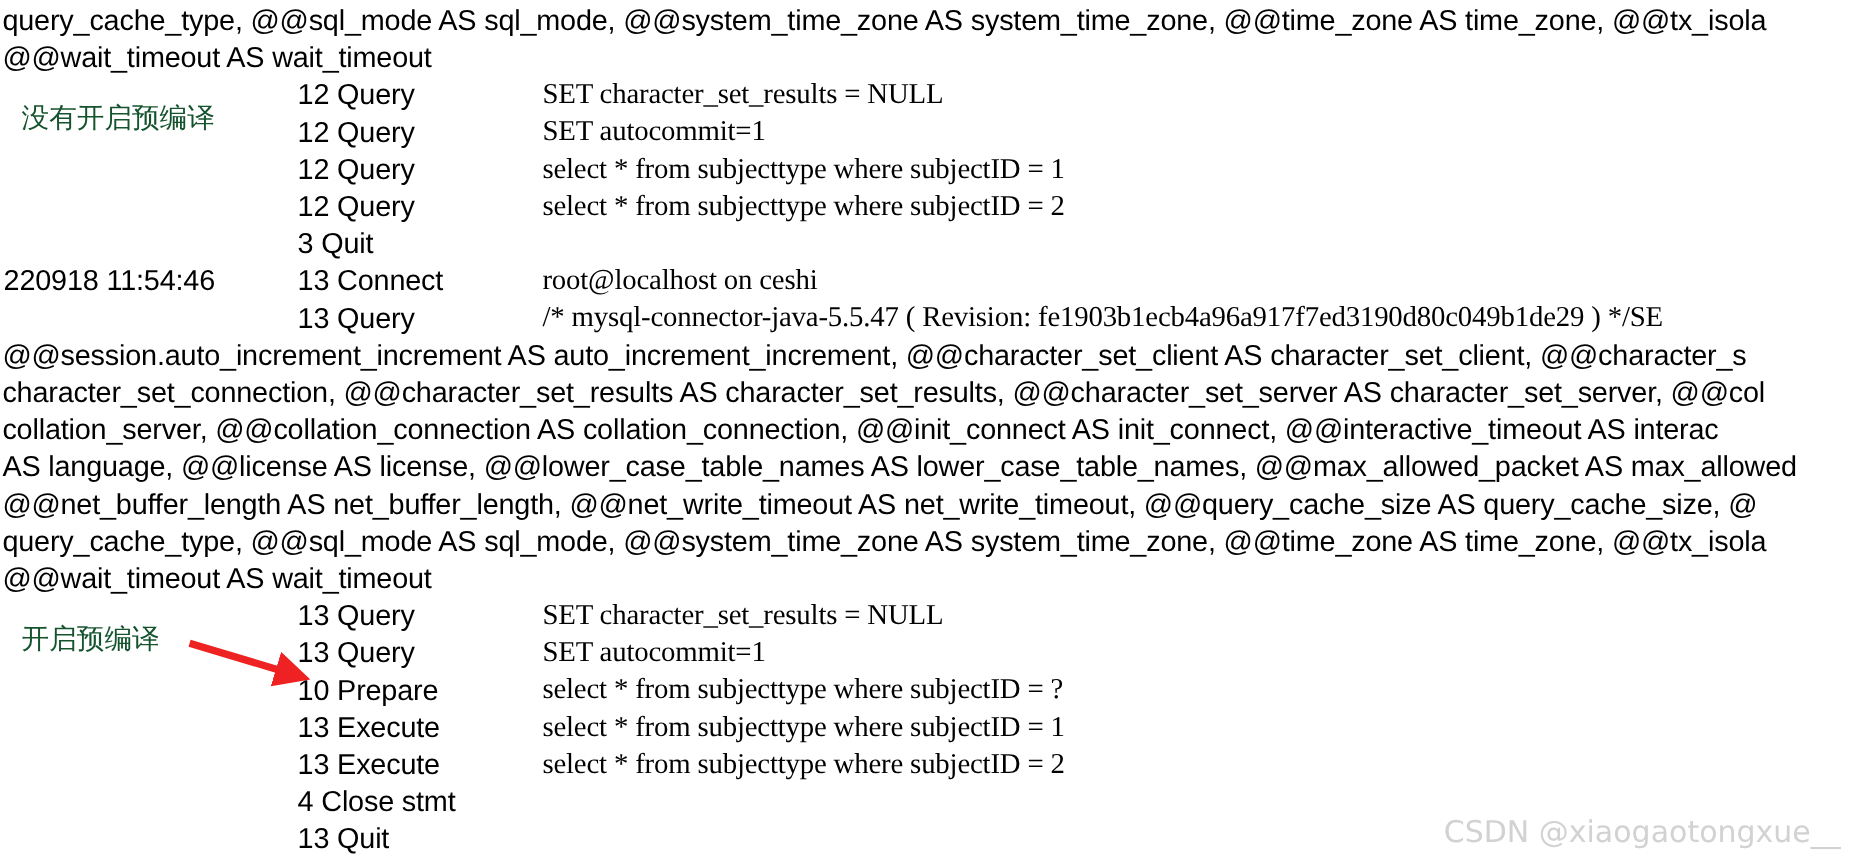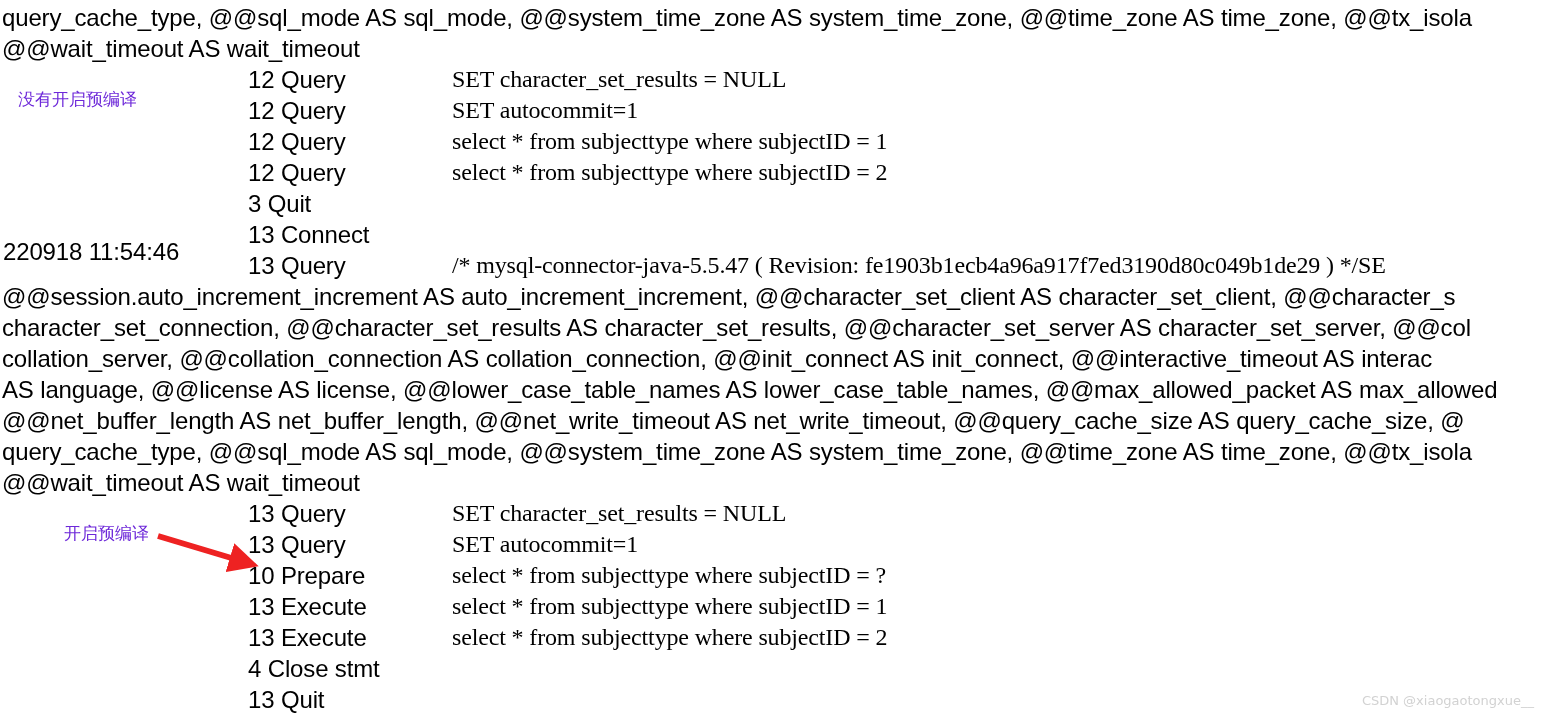--- a/index.html
+++ b/index.html
@@ -38,83 +38,82 @@
   .wrap-line {
     left: 2px;
   }
 
   
   .col-time {
     position: absolute;
     left: 3px;
     top: 0;
     white-space: pre;
-    margin-top: 17px;
   }
   .col-id {
     position: absolute;
     left: 248px;
     top: 0;
     white-space: pre;
   }
   .col-cmd {
     position: absolute;
     left: 452px;
     top: 0;
     white-space: pre;
     font-family: Liberation Serif, serif;
   }
 
   
   .annotation {
     position: absolute;
-    font-size: 17px;
+    font-size: 23px;
     line-height: 31px;
-    color: #6d28d9;
+    color: #14532d;
     white-space: pre;
     font-family: "DejaVu Sans", "Liberation Sans", sans-serif;
   }
   #annotation-no-prepare { left: 18px; top: 84px; }
-  #annotation-prepare    { left: 18px; top: 518px; margin-left: 46px; }
+  #annotation-prepare    { left: 18px; top: 518px; }
 
   
   #arrow-pointer {
     position: absolute;
     left: 150px;
     top: 524px;
     width: 110px;
     height: 56px;
     pointer-events: none;
   }
 
   
   #watermark {
     position: absolute;
     right: 12px;
     bottom: 8px;
-    font-size: 13px;
+    font-size: 25px;
     color: #d2d2d2;
     white-space: pre;
     font-family: "DejaVu Sans", "Liberation Sans", sans-serif;
   }
 </style>
 </head>
 <body>
 
 <div id="log-root">
 
   <div id="log-lines">
       <div class="log-line wrap-line" style="top: 2px;">query_cache_type, @@sql_mode AS sql_mode, @@system_time_zone AS system_time_zone, @@time_zone AS time_zone, @@tx_isola</div>
       <div class="log-line wrap-line" style="top: 33px;">@@wait_timeout AS wait_timeout</div>
       <div class="log-line" style="top: 64px;"><span class="col-time"></span><span class="col-id">12 Query</span><span class="col-cmd">SET character_set_results = NULL</span></div>
       <div class="log-line" style="top: 95px;"><span class="col-time"></span><span class="col-id">12 Query</span><span class="col-cmd">SET autocommit=1</span></div>
       <div class="log-line" style="top: 126px;"><span class="col-time"></span><span class="col-id">12 Query</span><span class="col-cmd">select * from subjecttype where subjectID = 1</span></div>
       <div class="log-line" style="top: 157px;"><span class="col-time"></span><span class="col-id">12 Query</span><span class="col-cmd">select * from subjecttype where subjectID = 2</span></div>
       <div class="log-line" style="top: 188px;"><span class="col-time"></span><span class="col-id">3 Quit</span><span class="col-cmd"></span></div>
-      <div class="log-line" style="top: 219px;"><span class="col-time">220918 11:54:46</span><span class="col-id">13 Connect</span></div>
+      <div class="log-line" style="top: 219px;"><span class="col-time">220918 11:54:46</span><span class="col-id">13 Connect</span><span class="col-cmd">root@localhost on ceshi</span></div>
       <div class="log-line" style="top: 250px;"><span class="col-time"></span><span class="col-id">13 Query</span><span class="col-cmd">/* mysql-connector-java-5.5.47 ( Revision: fe1903b1ecb4a96a917f7ed3190d80c049b1de29 ) */SE</span></div>
       <div class="log-line wrap-line" style="top: 281px;">@@session.auto_increment_increment AS auto_increment_increment, @@character_set_client AS character_set_client, @@character_s</div>
       <div class="log-line wrap-line" style="top: 312px;">character_set_connection, @@character_set_results AS character_set_results, @@character_set_server AS character_set_server, @@col</div>
       <div class="log-line wrap-line" style="top: 343px;">collation_server, @@collation_connection AS collation_connection, @@init_connect AS init_connect, @@interactive_timeout AS interac</div>
       <div class="log-line wrap-line" style="top: 374px;">AS language, @@license AS license, @@lower_case_table_names AS lower_case_table_names, @@max_allowed_packet AS max_allowed</div>
       <div class="log-line wrap-line" style="top: 405px;">@@net_buffer_length AS net_buffer_length, @@net_write_timeout AS net_write_timeout, @@query_cache_size AS query_cache_size, @</div>
       <div class="log-line wrap-line" style="top: 436px;">query_cache_type, @@sql_mode AS sql_mode, @@system_time_zone AS system_time_zone, @@time_zone AS time_zone, @@tx_isola</div>
       <div class="log-line wrap-line" style="top: 467px;">@@wait_timeout AS wait_timeout</div>
       <div class="log-line" style="top: 498px;"><span class="col-time"></span><span class="col-id">13 Query</span><span class="col-cmd">SET character_set_results = NULL</span></div>
       <div class="log-line" style="top: 529px;"><span class="col-time"></span><span class="col-id">13 Query</span><span class="col-cmd">SET autocommit=1</span></div>

